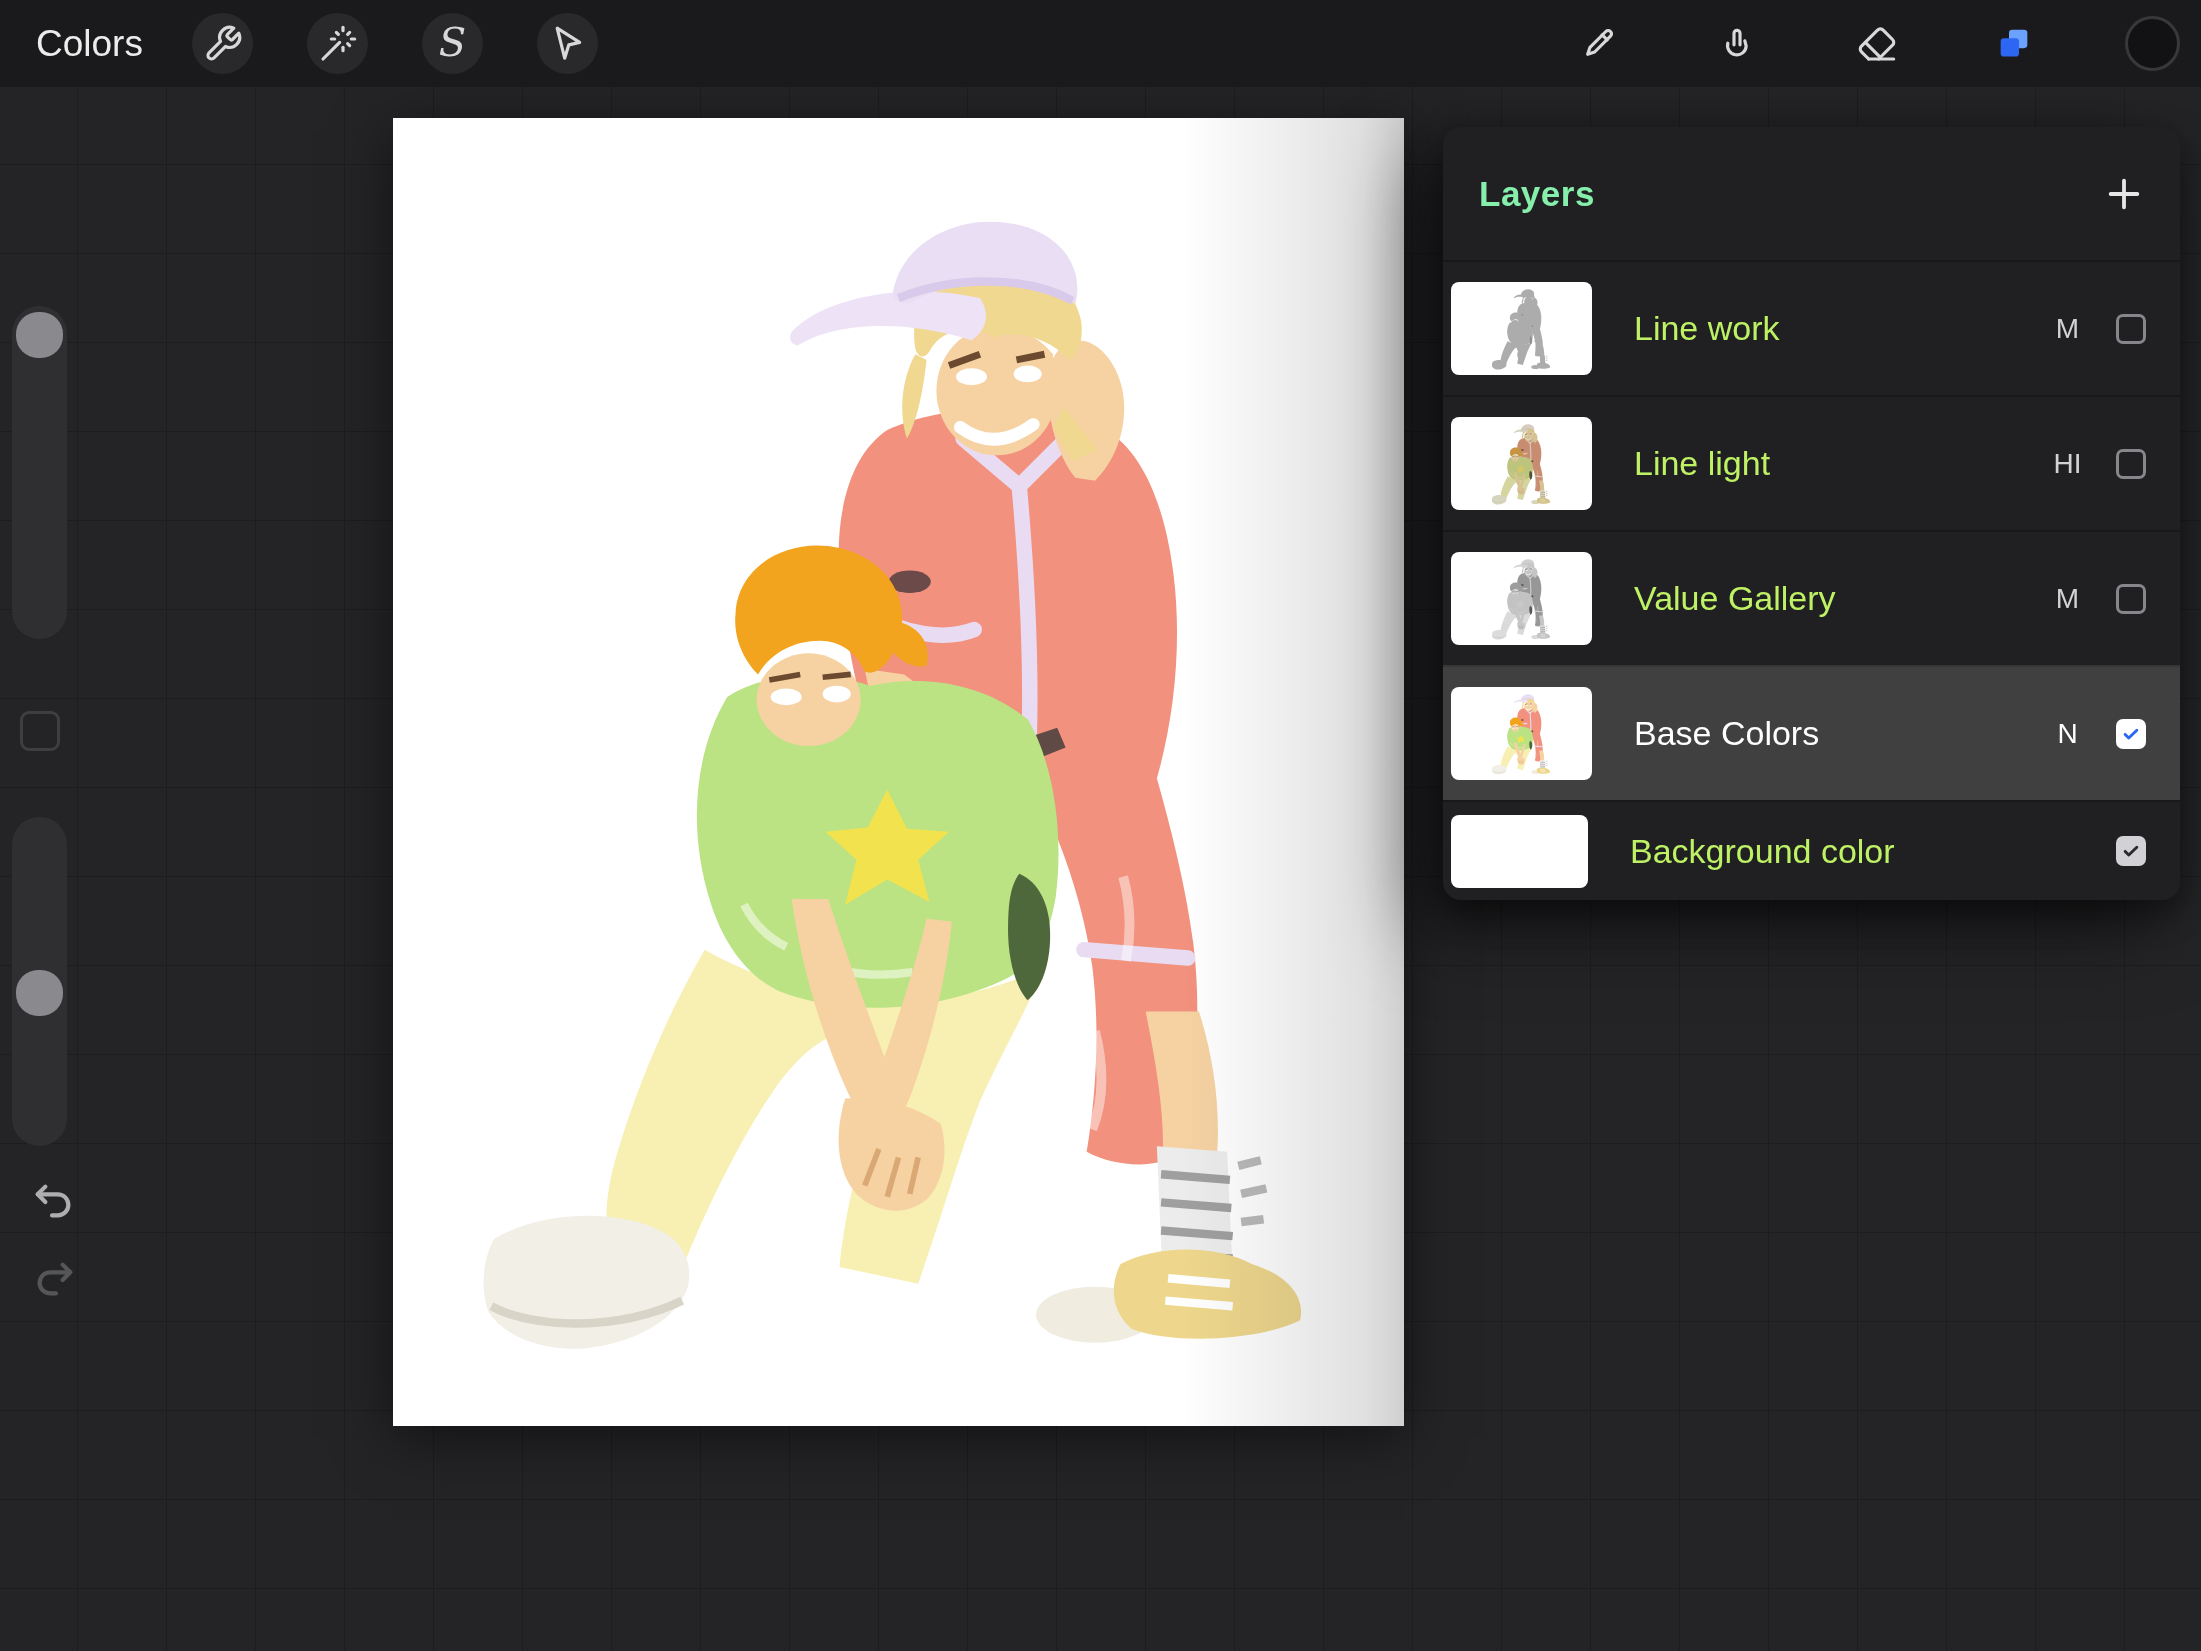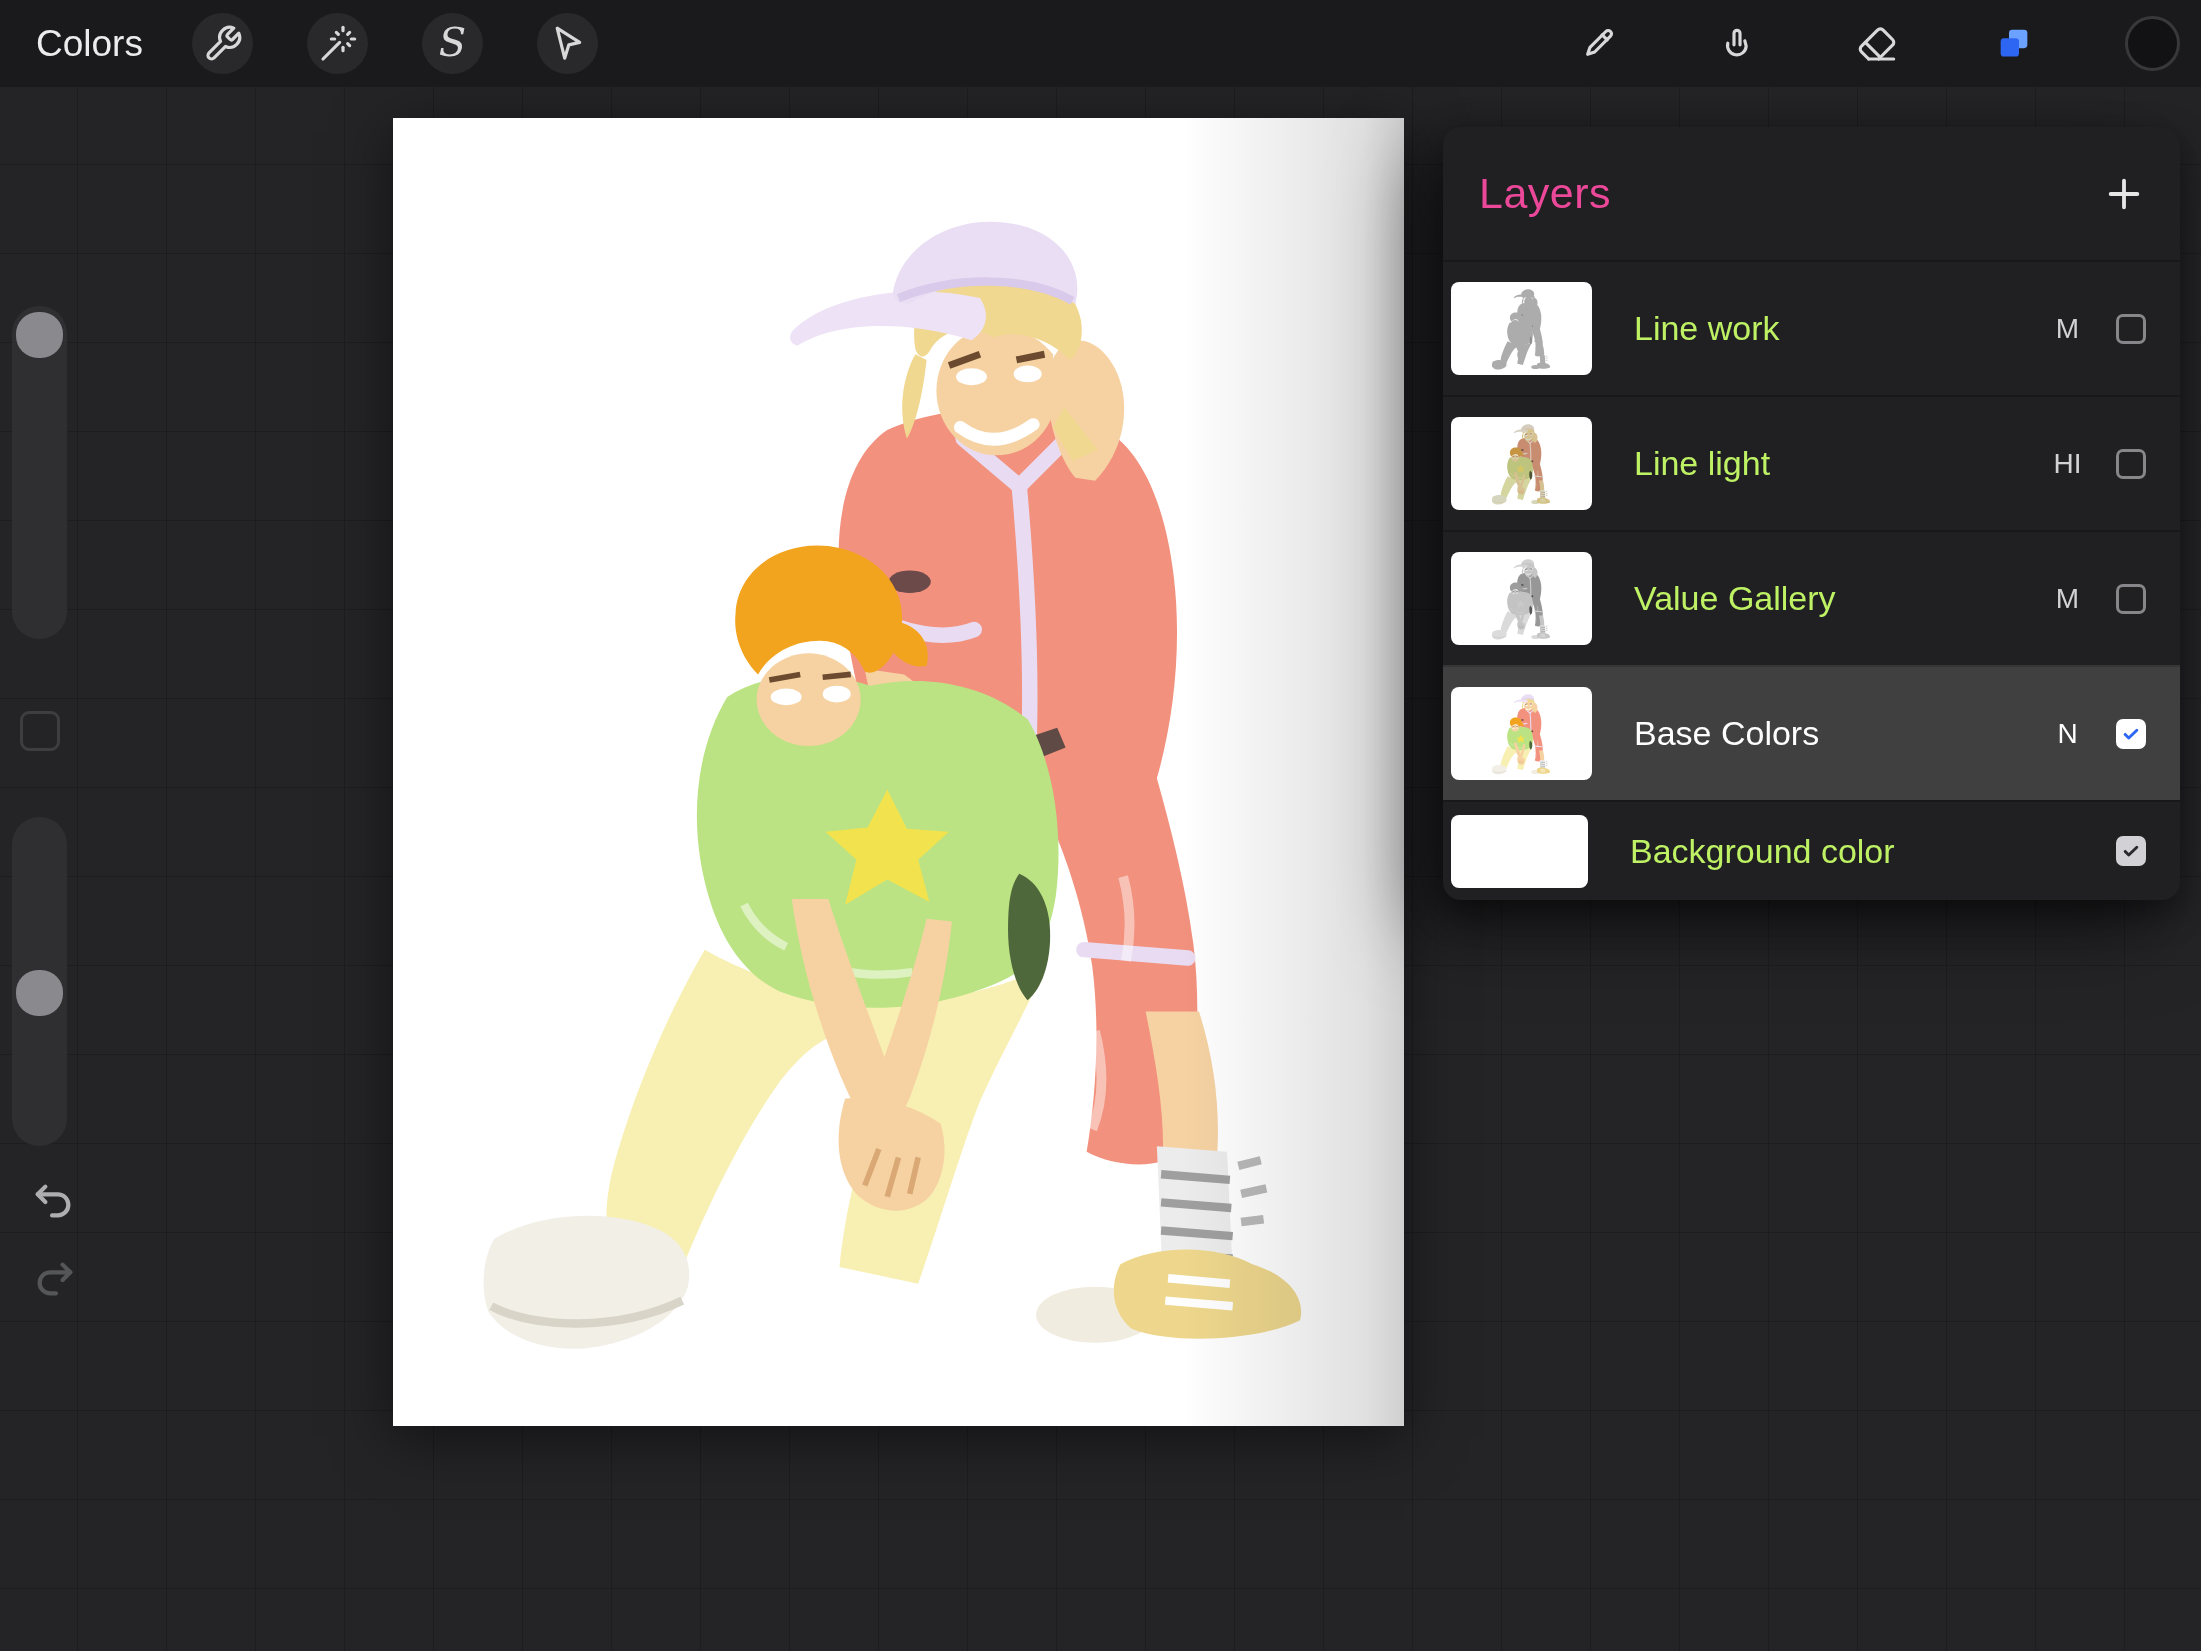--- a/index.html
+++ b/index.html
@@ -40,21 +40,21 @@
   .modify-btn{position:absolute;left:20px;top:624px;width:40px;height:40px;border-radius:9px;background:#242427;border:3px solid #3e3e41;cursor:pointer}
   .history-btn{position:absolute;left:31px;width:46px;height:46px;background:none;border:none;cursor:pointer}
   .history-btn svg{width:46px;height:46px;fill:none;stroke-width:2.2;stroke-linecap:round;stroke-linejoin:round}
   .undo-btn{top:1091px}.undo-btn svg{stroke:#aeaeb0}
   .redo-btn{top:1169px}.redo-btn svg{stroke:#555658;transform:scaleX(-1)}
 
   
   .layers-panel{position:absolute;left:1443px;top:40px;width:737px;background:#202023;border-radius:18px;overflow:hidden;
     box-shadow:-28px 28px 79px rgba(0,0,0,.5),0 12px 34px rgba(0,0,0,.45)}
   .panel-header{height:133px;display:flex;align-items:center;justify-content:space-between;padding:0 36px}
-  .panel-title{font-size:43px;font-weight:normal;color:#ec4899;letter-spacing:0.5px}
+  .panel-title{font-size:35px;font-weight:bold;color:#86efac;letter-spacing:0.5px}
   .add-btn{background:none;border:none;cursor:pointer;display:flex;align-items:center;justify-content:center}
   .add-btn svg{width:40px;height:40px;stroke:#e6e6e6;stroke-width:2.3;fill:none;stroke-linecap:round}
 
   .layer-row{position:relative;height:135px;display:flex;align-items:center;padding-left:8px;border-top:2px solid #18181b;cursor:pointer}
   .layer-row.short{height:100px}
   .thumb{width:141px;height:93px;background:#fff;border-radius:8px;overflow:hidden;flex:none;cursor:pointer}
   .layer-row.short .thumb{width:137px;height:73px}
   .thumb svg{width:100%;height:100%;display:block}
   .t-linework svg{filter:grayscale(1) brightness(1.8) contrast(.35)}
   .t-hardlight svg{filter:sepia(.45) saturate(1.05) brightness(.82) contrast(1.05)}

